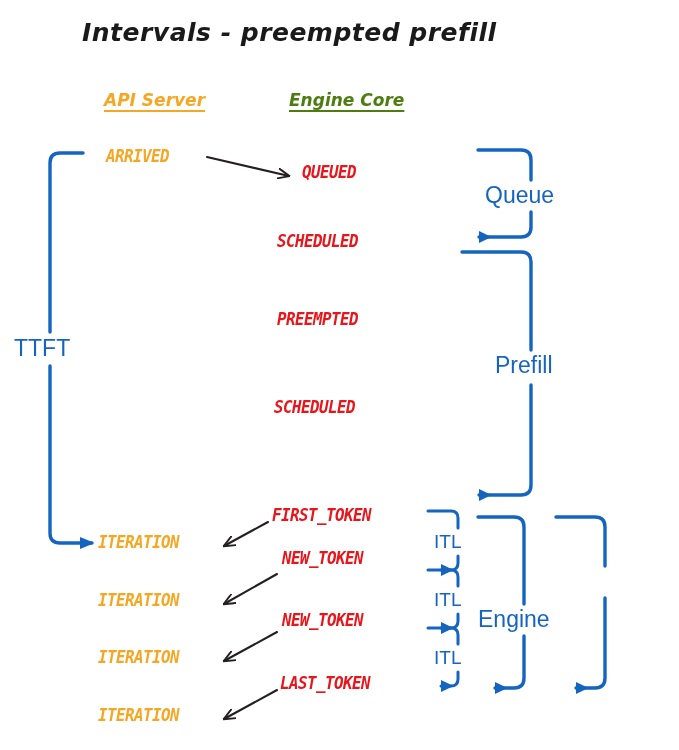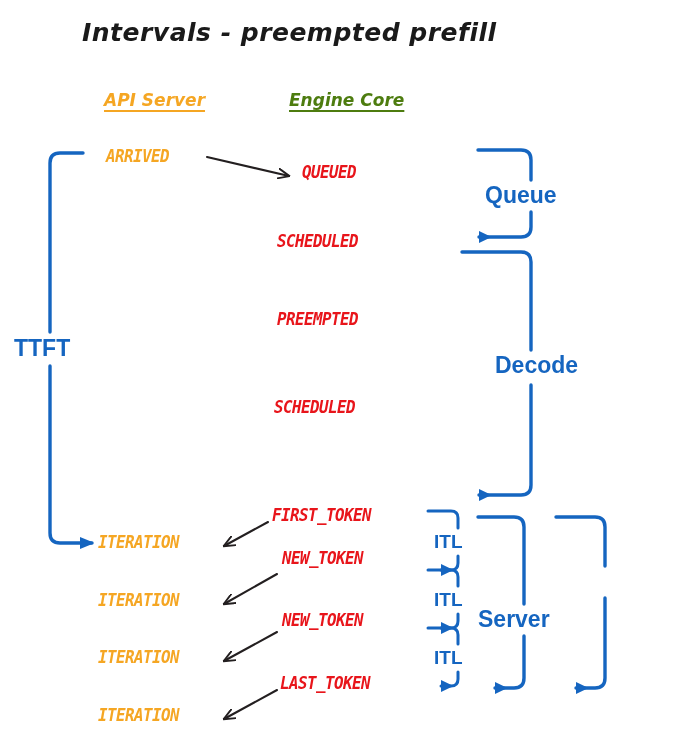--- a/index.html
+++ b/index.html
@@ -58,21 +58,21 @@
     font-size: 18px;
     letter-spacing: -0.6px;
     transform: scaleX(0.88);
     transform-origin: left center;
   }
   .state.api    { color: #F5A623; }
   .state.engine { color: #E8151B; }
   
   .interval {
     font-family: "Liberation Sans", sans-serif;
-    font-weight: bold;
+    font-weight: normal;
     font-size: 23px;
     color: #1565C0;
   }
   .interval.small {
     font-size: 19px;
     text-align: center;
   }
 </style>
 </head>
 <body>
@@ -170,19 +170,19 @@
   <div class="lbl state engine" style="left:277px; top:232px;">SCHEDULED</div>
   <div class="lbl state engine" style="left:277px; top:310px;">PREEMPTED</div>
   <div class="lbl state engine" style="left:274px; top:398px;">SCHEDULED</div>
   <div class="lbl state engine" style="left:272px; top:506px;">FIRST_TOKEN</div>
   <div class="lbl state engine" style="left:282px; top:549px;">NEW_TOKEN</div>
   <div class="lbl state engine" style="left:282px; top:611px;">NEW_TOKEN</div>
   <div class="lbl state engine" style="left:280px; top:674px;">LAST_TOKEN</div>
 
   <div class="lbl interval" style="left:14px; top:337px;">TTFT</div>
   <div class="lbl interval" style="left:485px; top:184px;">Queue</div>
-  <div class="lbl interval" style="left:495px; top:354px;">Decode</div>
+  <div class="lbl interval" style="left:495px; top:354px;">Prefill</div>
   <div class="lbl interval small" style="left:434px; top:532px;">ITL</div>
   <div class="lbl interval small" style="left:434px; top:590px;">ITL</div>
   <div class="lbl interval small" style="left:434px; top:648px;">ITL</div>
-  <div class="lbl interval" style="left:478px; top:608px;">Server</div>
+  <div class="lbl interval" style="left:478px; top:608px;">Engine</div>
 
 </div>
 
 </body></html>

